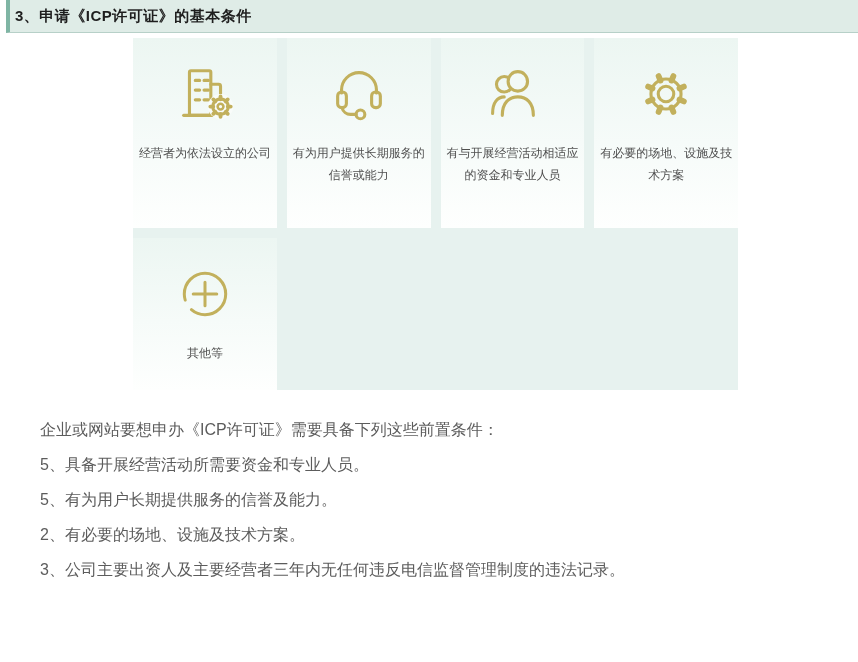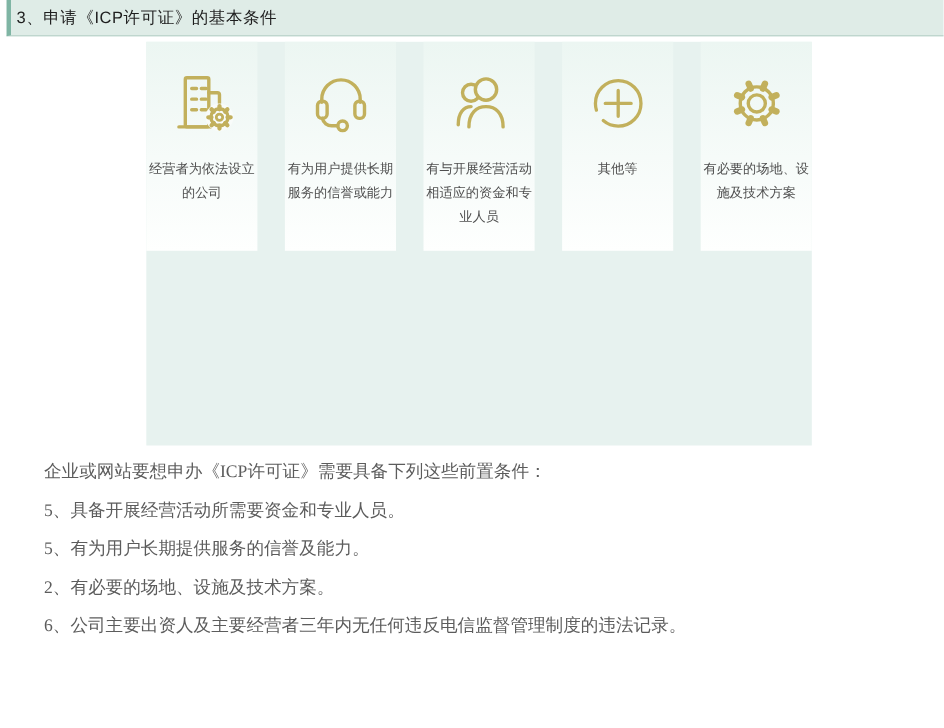--- a/index.html
+++ b/index.html
@@ -11,50 +11,49 @@
   .section-header{
     position:absolute;left:6px;right:0;top:0;height:33px;
     background:#dfece7;
     border-left:4px solid #7fb5a4;
     border-bottom:1px solid #b7d0c8;
     box-sizing:border-box;
     display:flex;align-items:center;
     margin:0;
   }
   .section-title{
-    font-size:15px;font-weight:normal;color:#1e1e1e;padding-left:5px;
+    font-size:15px;font-weight:bold;color:#1e1e1e;padding-left:5px;
     letter-spacing:0.5px;
   }
   
   .cards-grid{
     position:absolute;left:133px;top:38px;width:605px;
     background:#e7f2ef;
     display:grid;
-    grid-template-columns:repeat(5,1fr);
+    grid-template-columns:repeat(4,1fr);
     grid-template-rows:190px 152px;
-    gap:25px;
+    gap:10px;
   }
   .card{
     background:linear-gradient(180deg,#ecf6f2 0%,#f6fbf9 55%,#fefffe 100%);
     display:flex;flex-direction:column;align-items:center;
     padding-top:22px;box-sizing:border-box;
   }
   .icon-box{
     height:68px;display:flex;align-items:center;justify-content:center;
   }
   .card-label{
     margin-top:14px;max-width:174px;text-align:center;
     font-size:12px;line-height:22px;color:#4f4f4f;
   }
   
   .body-text{position:absolute;left:40px;top:412px;right:10px;}
   .body-text p{
     margin:0;font-size:16px;line-height:35px;color:#5c5c5c;
     white-space:nowrap;
-    font-family:Liberation Serif, serif;
   }
   svg{display:block;}
 </style>
 </head>
 <body>
 
 <div class="page">
 
   <h2 class="section-header">
     <span class="section-title">3、申请《ICP许可证》的基本条件</span>
@@ -99,42 +98,42 @@
           <circle cx="40" cy="21" r="10" fill="#f2f9f6"></circle>
           <path d="M24 56 c0-13 7-19 16-19 s16 6 16 19"></path>
         </svg>
       </div>
       <div class="card-label">有与开展经营活动相适应的资金和专业人员</div>
     </div>
 
 
     <div class="card">
       <div class="icon-box">
-        <svg width="64" height="64" viewBox="0 0 68 68" fill="none" stroke="#c2b05c" stroke-width="3.2" stroke-linecap="round" stroke-linejoin="round">
-          <circle cx="34" cy="34" r="22" stroke-dasharray="50 12 138"></circle>
-          <path d="M34 21.5 V46.5 M21.5 34 H46.5"></path>
-        </svg>
-      </div>
-      <div class="card-label">其他等</div>
-    </div>
-
-    <div class="card">
-      <div class="icon-box">
         <svg width="66" height="66" viewBox="0 0 68 68" fill="none" stroke="#c2b05c" stroke-width="3.2" stroke-linecap="round" stroke-linejoin="round">
           <path stroke-width="6" d="M47.9 39.7 L52.4 41.6 M39.7 47.9 L41.6 52.4 M28.3 47.9 L26.4 52.4 M20.1 39.7 L15.6 41.6 M20.1 28.3 L15.6 26.4 M28.3 20.1 L26.4 15.6 M39.7 20.1 L41.6 15.6 M47.9 28.3 L52.4 26.4"></path>
           <circle cx="34" cy="34" r="15.5"></circle>
           <circle cx="34" cy="34" r="8"></circle>
         </svg>
       </div>
       <div class="card-label">有必要的场地、设施及技术方案</div>
     </div>
 
+    <div class="card">
+      <div class="icon-box">
+        <svg width="64" height="64" viewBox="0 0 68 68" fill="none" stroke="#c2b05c" stroke-width="3.2" stroke-linecap="round" stroke-linejoin="round">
+          <circle cx="34" cy="34" r="22" stroke-dasharray="50 12 138"></circle>
+          <path d="M34 21.5 V46.5 M21.5 34 H46.5"></path>
+        </svg>
+      </div>
+      <div class="card-label">其他等</div>
+    </div>
+
   </div>
 
   <div class="body-text">
     <p>企业或网站要想申办《ICP许可证》需要具备下列这些前置条件：</p>
     <p>5、具备开展经营活动所需要资金和专业人员。</p>
     <p>5、有为用户长期提供服务的信誉及能力。</p>
     <p>2、有必要的场地、设施及技术方案。</p>
-    <p>6、公司主要出资人及主要经营者三年内无任何违反电信监督管理制度的违法记录。</p>
+    <p>3、公司主要出资人及主要经营者三年内无任何违反电信监督管理制度的违法记录。</p>
   </div>
 
 </div>
 
 </body></html>

